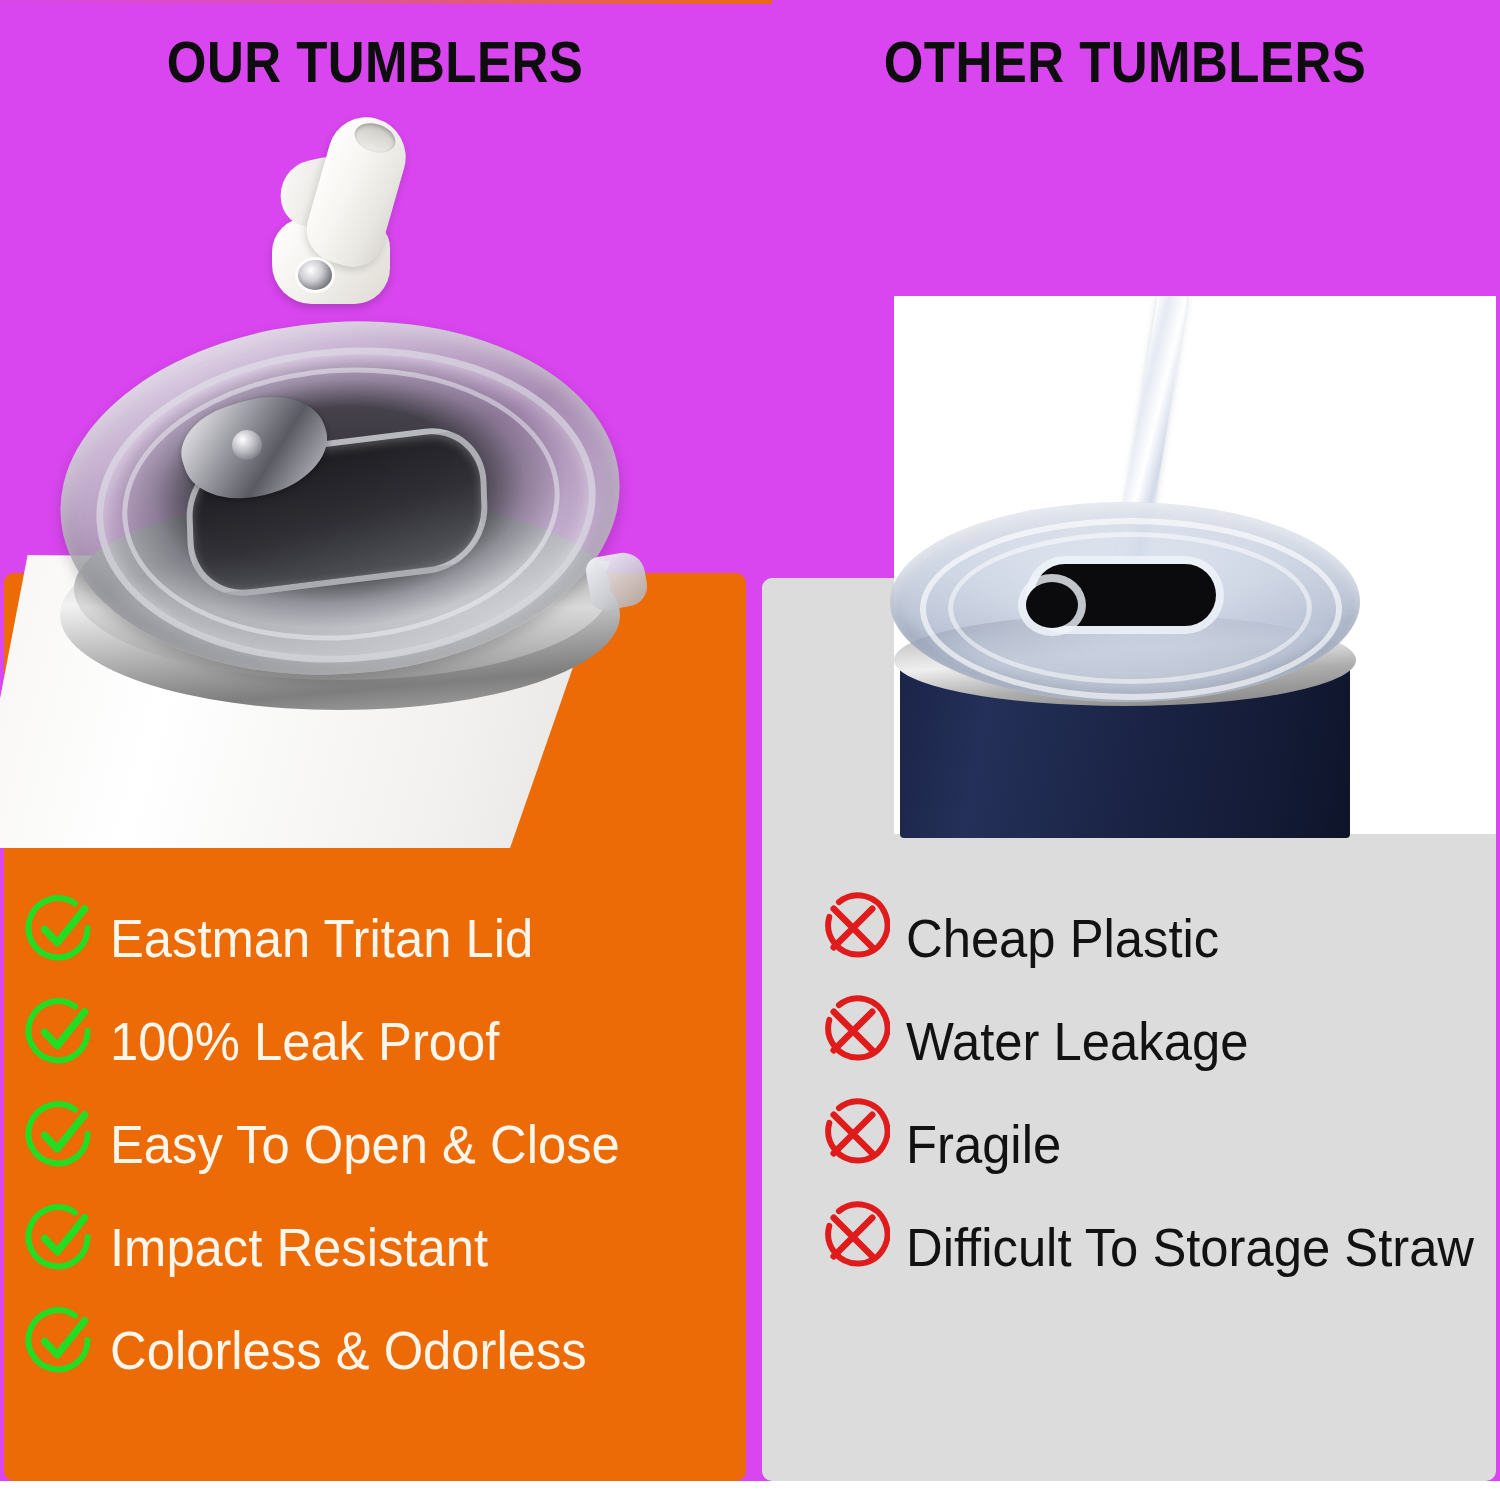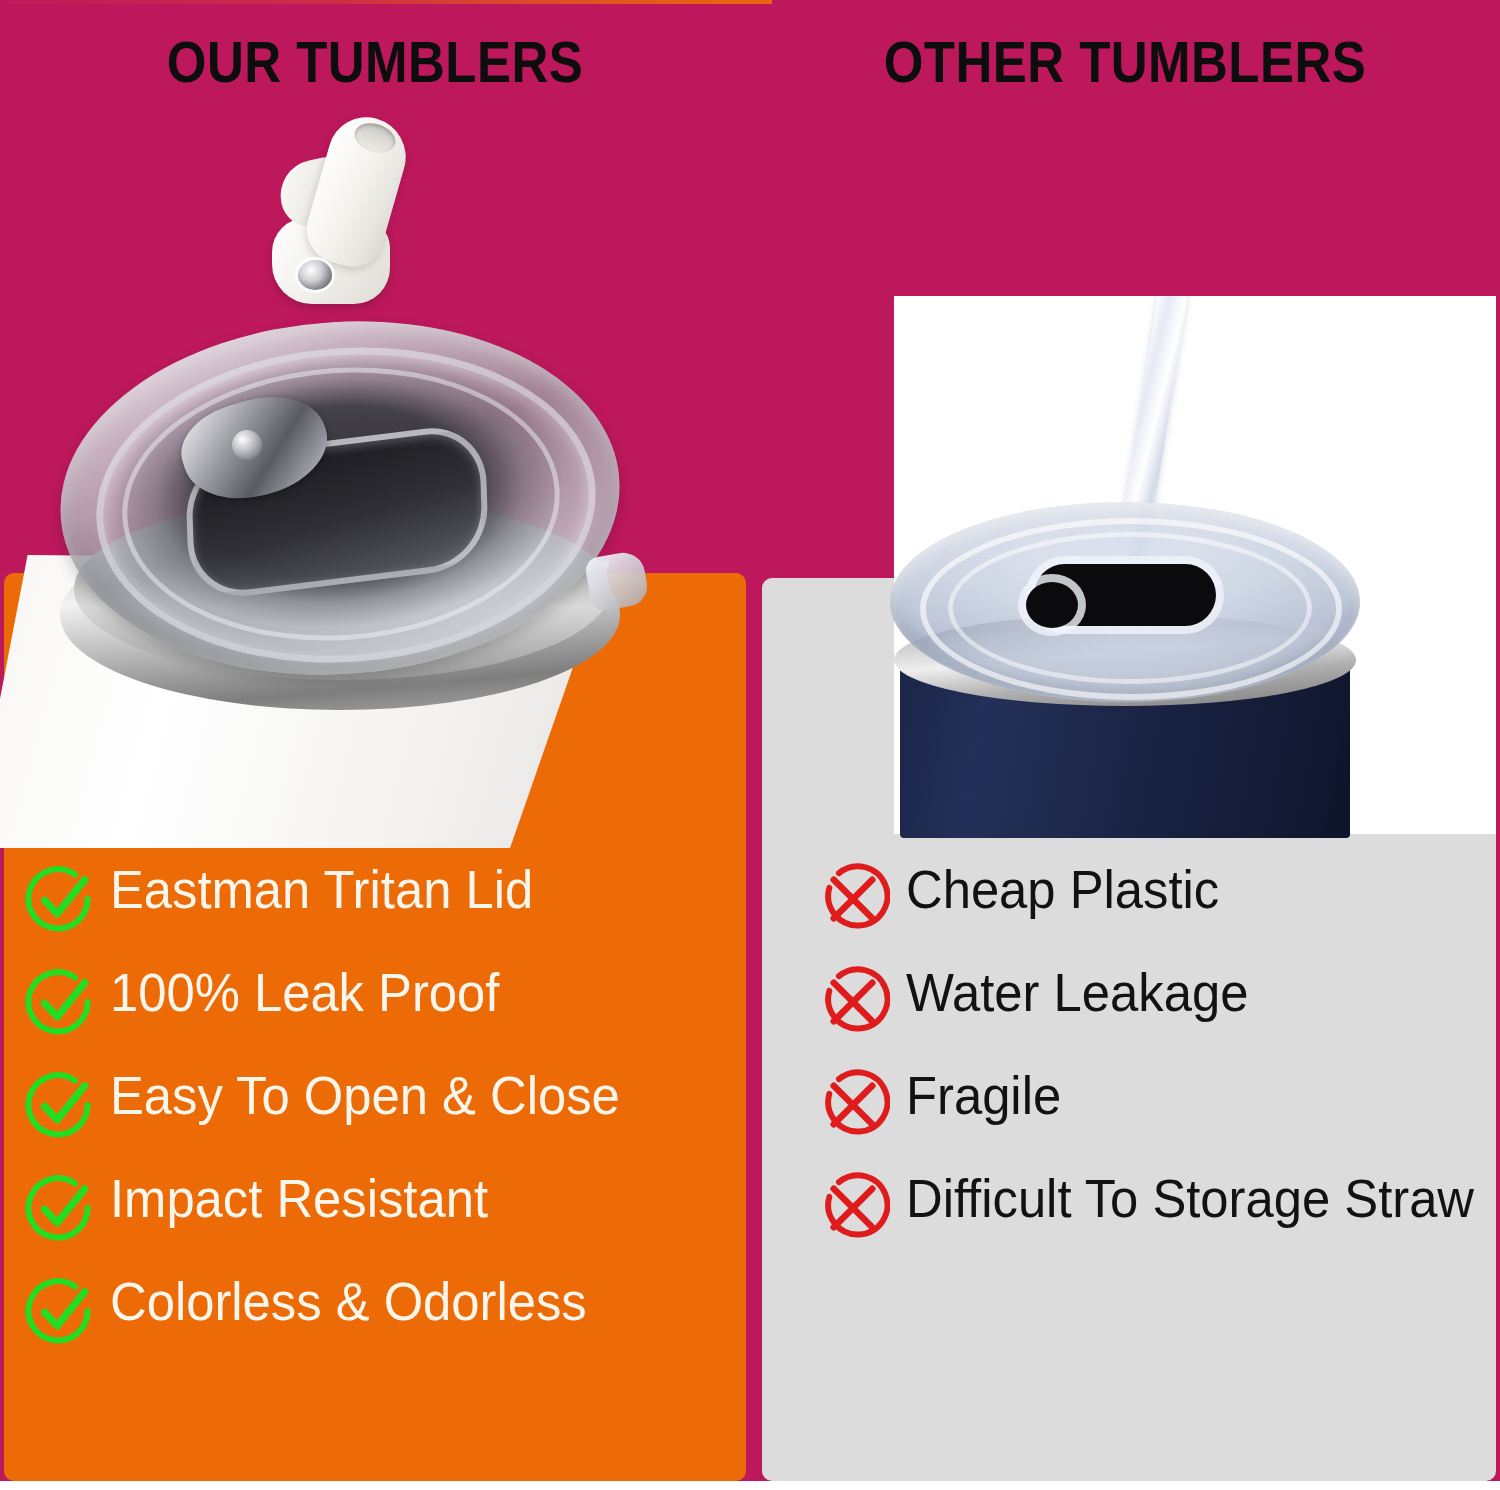--- a/index.html
+++ b/index.html
@@ -7,21 +7,21 @@
     padding: 0;
     background: #ffffff;
   }
   body {
     font-family: "Liberation Sans", sans-serif;
   }
   #infographic {
     position: relative;
     width: 1500px;
     height: 1490px;
-    background: #be185d;
+    background: #d946ef;
     overflow: hidden;
   }
 
   
   .top-rule {
     position: absolute;
     left: 0;
     top: 0;
     width: 772px;
     height: 4px;
@@ -354,21 +354,21 @@
   .list {
     position: absolute;
     display: flex;
     flex-direction: column;
   }
   #list-left  { left: 24px;  top: 862px; width: 700px; }
   #list-right { left: 816px; top: 862px; width: 710px; }
 
   .row {
     display: flex;
-    align-items: flex-start;
+    align-items: flex-end;
     height: 103px;
   }
   .row-label {
     font-family: "Liberation Sans Narrow", "Liberation Sans", sans-serif;
     font-size: 54px;
     line-height: 1;
     white-space: nowrap;
     transform: scaleX(0.94);
     transform-origin: left center;
   }

